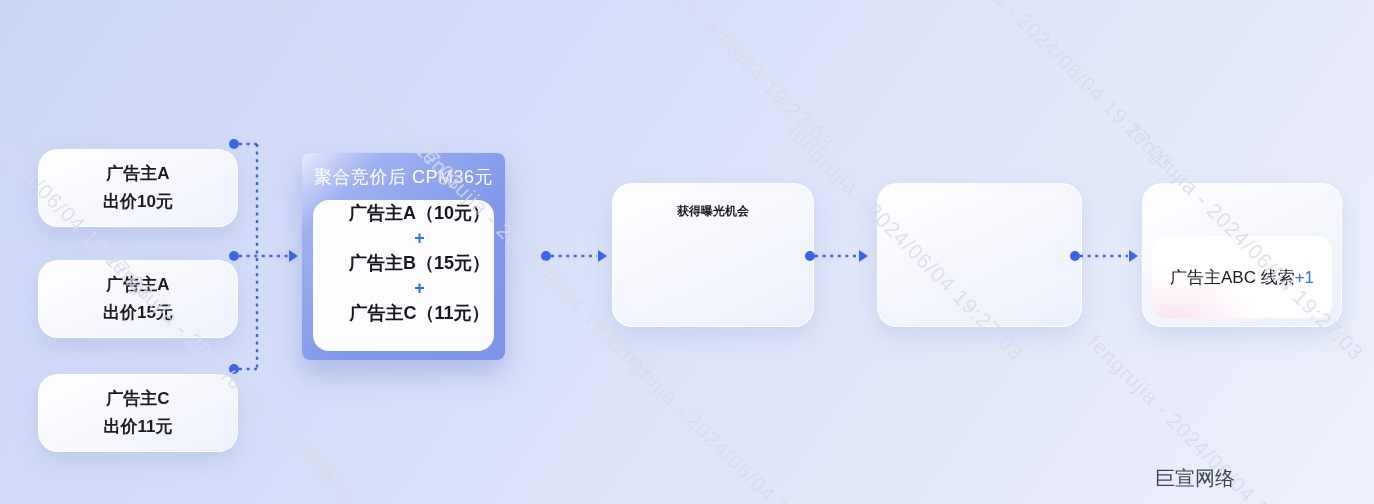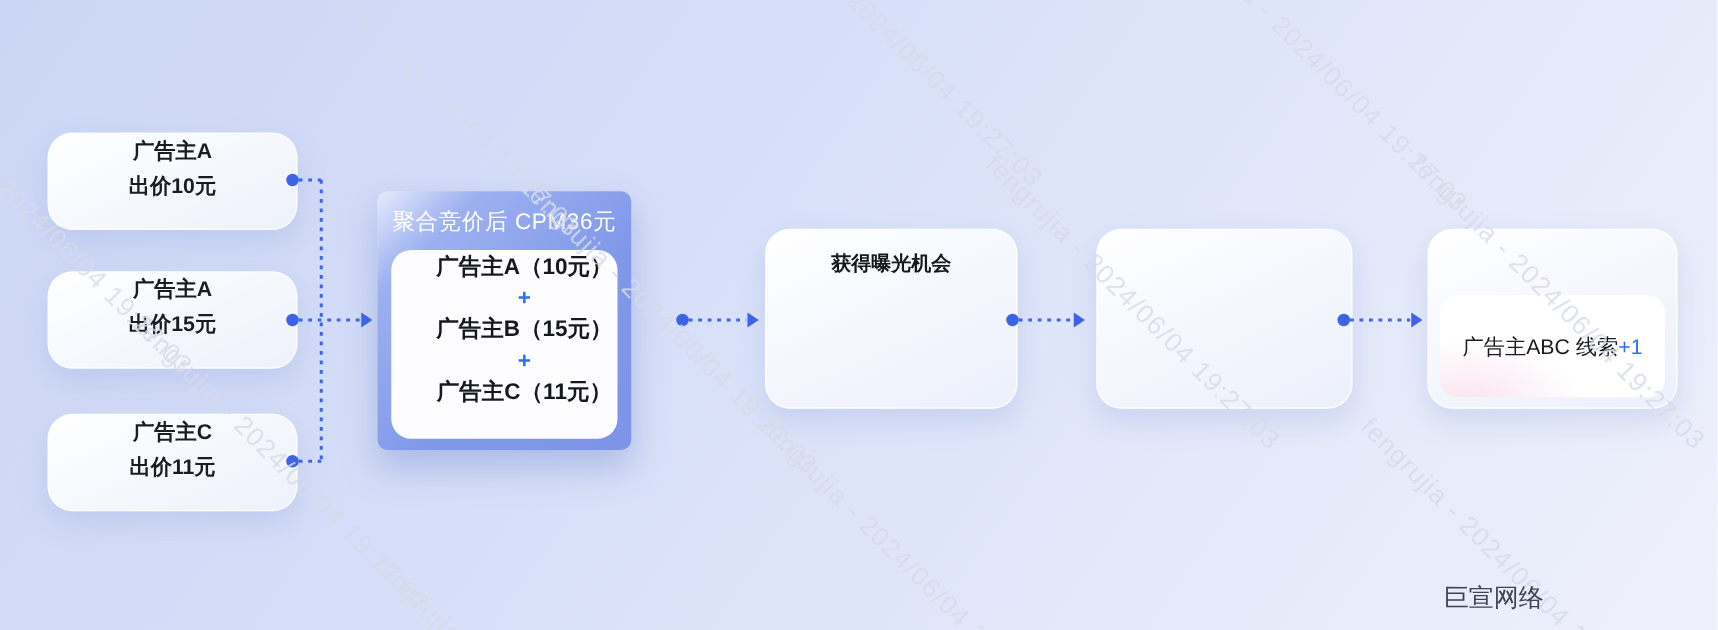--- a/index.html
+++ b/index.html
@@ -8,21 +8,21 @@
     font-family:"Liberation Sans","DejaVu Sans",sans-serif;
     background:linear-gradient(125deg,#cbd6f6 0%,#d5def8 35%,#e3e8fa 70%,#eef1fb 100%);
   }
 
   
   .card{
     position:absolute;left:38px;width:198px;height:76px;border-radius:20px;
     background:linear-gradient(155deg,#ffffff 0%,#f5f7fd 55%,#edf1fb 100%);
     border:1px solid rgba(255,255,255,0.9);
     box-shadow:0 10px 22px rgba(124,146,210,0.22);
-    display:flex;flex-direction:column;align-items:center;
+    display:flex;flex-direction:column;align-items:center;justify-content:center;margin-top:43px;
   }
   .card .ln{font-size:17px;font-weight:600;color:#1b1c20;line-height:28px;}
 
   
   #agg{
     position:absolute;left:302px;top:153px;width:203px;height:207px;border-radius:8px;
     background:linear-gradient(135deg,#e6ebfc 0%,#9db0f0 20%,#8098e9 60%,#7d94e8 100%);
     box-shadow:0 14px 28px rgba(104,128,200,0.38);
   }
   #agg .hdr{height:47px;display:flex;align-items:center;justify-content:center;
@@ -34,21 +34,21 @@
   .agg-plus{font-size:18px;font-weight:700;color:var(--plus-blue,#2f6df5);line-height:24px;}
 
   
   .stage{
     position:absolute;top:183px;height:142px;border-radius:20px;
     background:linear-gradient(155deg,#ffffff 0%,#f4f6fd 55%,#ecf0fb 100%);
     border:1px solid rgba(255,255,255,0.9);
     box-shadow:0 10px 22px rgba(124,146,210,0.22);
   }
   .stage .title{height:52px;display:flex;align-items:center;justify-content:center;
-    font-size:16px;font-weight:600;color:#17181c;padding-top:2px;box-sizing:border-box;}
+    font-size:12px;font-weight:600;color:#17181c;padding-top:2px;box-sizing:border-box;}
   .stage .inner{position:absolute;left:9px;right:9px;top:52px;bottom:8px;background:#ffffff;
     border-radius:14px;display:flex;flex-direction:column;align-items:center;justify-content:center;}
   .stage .line{font-size:17px;font-weight:500;color:#1a1b1f;line-height:27px;}
   .hl{color:var(--plus-blue,#2f6df5);}
   #stage3 .inner{
     background:radial-gradient(130px 70px at 12% 104%,rgba(250,226,238,0.95),rgba(255,255,255,0) 70%),#ffffff;
     justify-content:center;
   }
 
   

